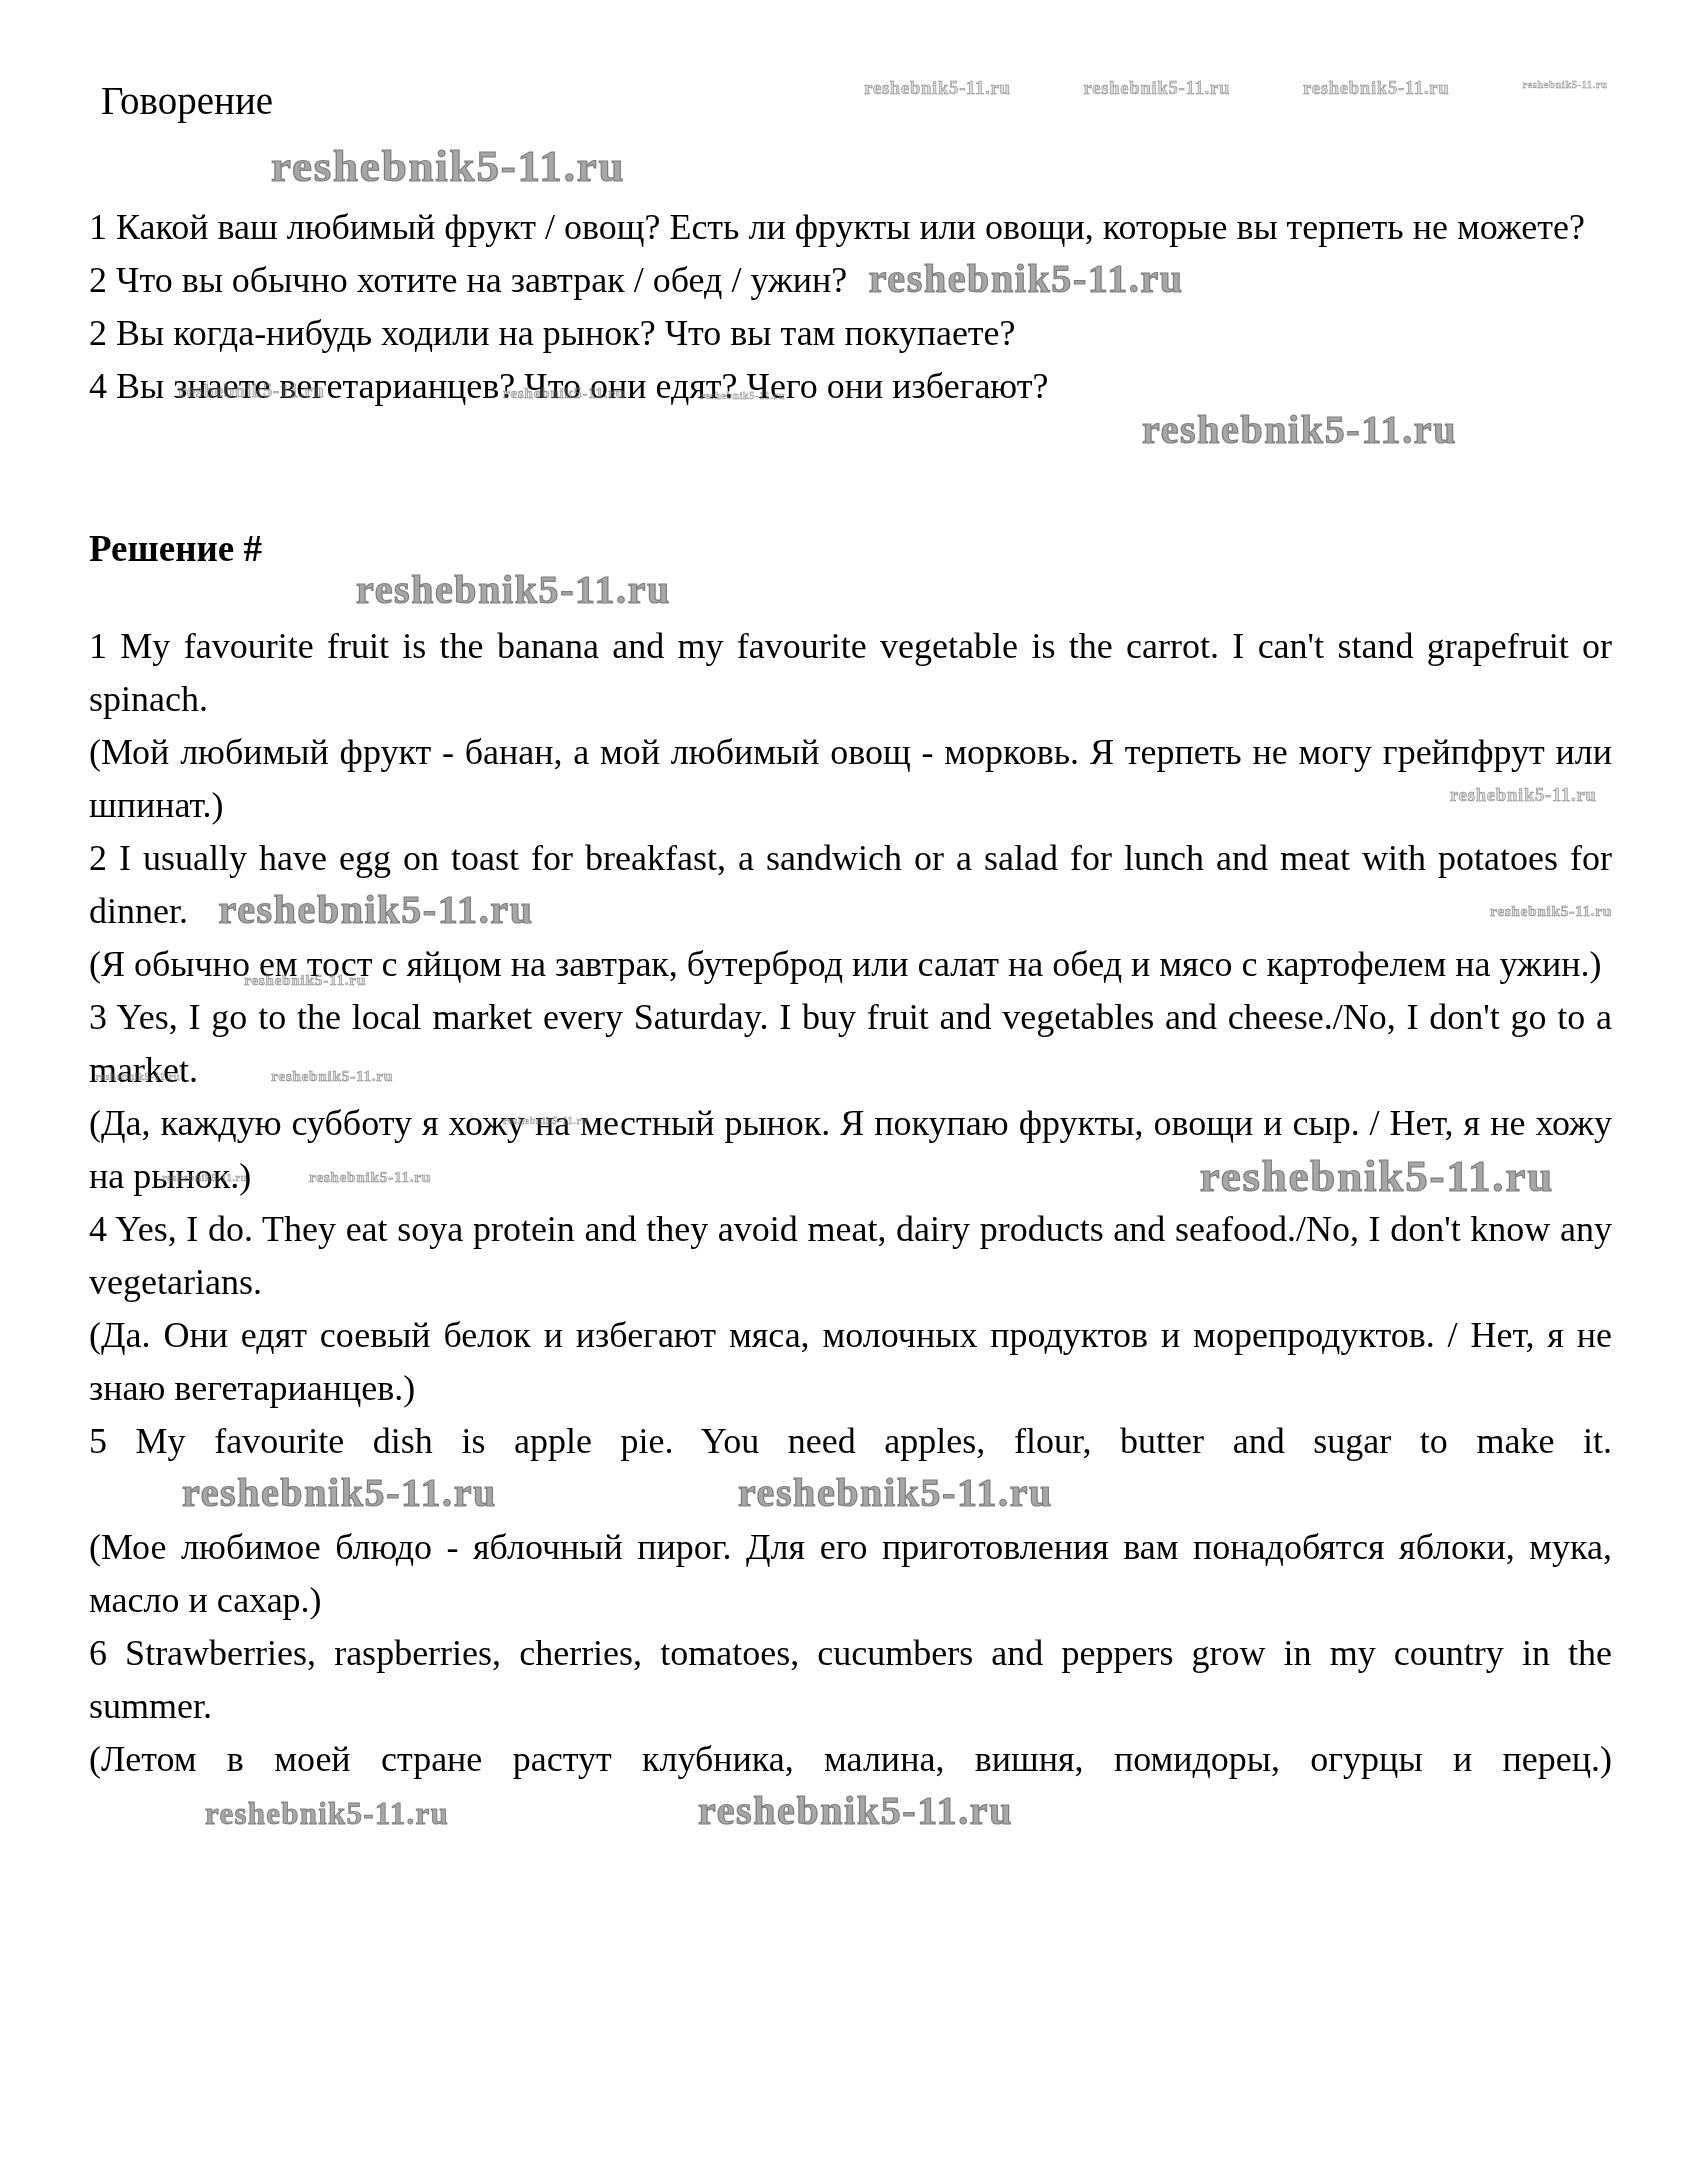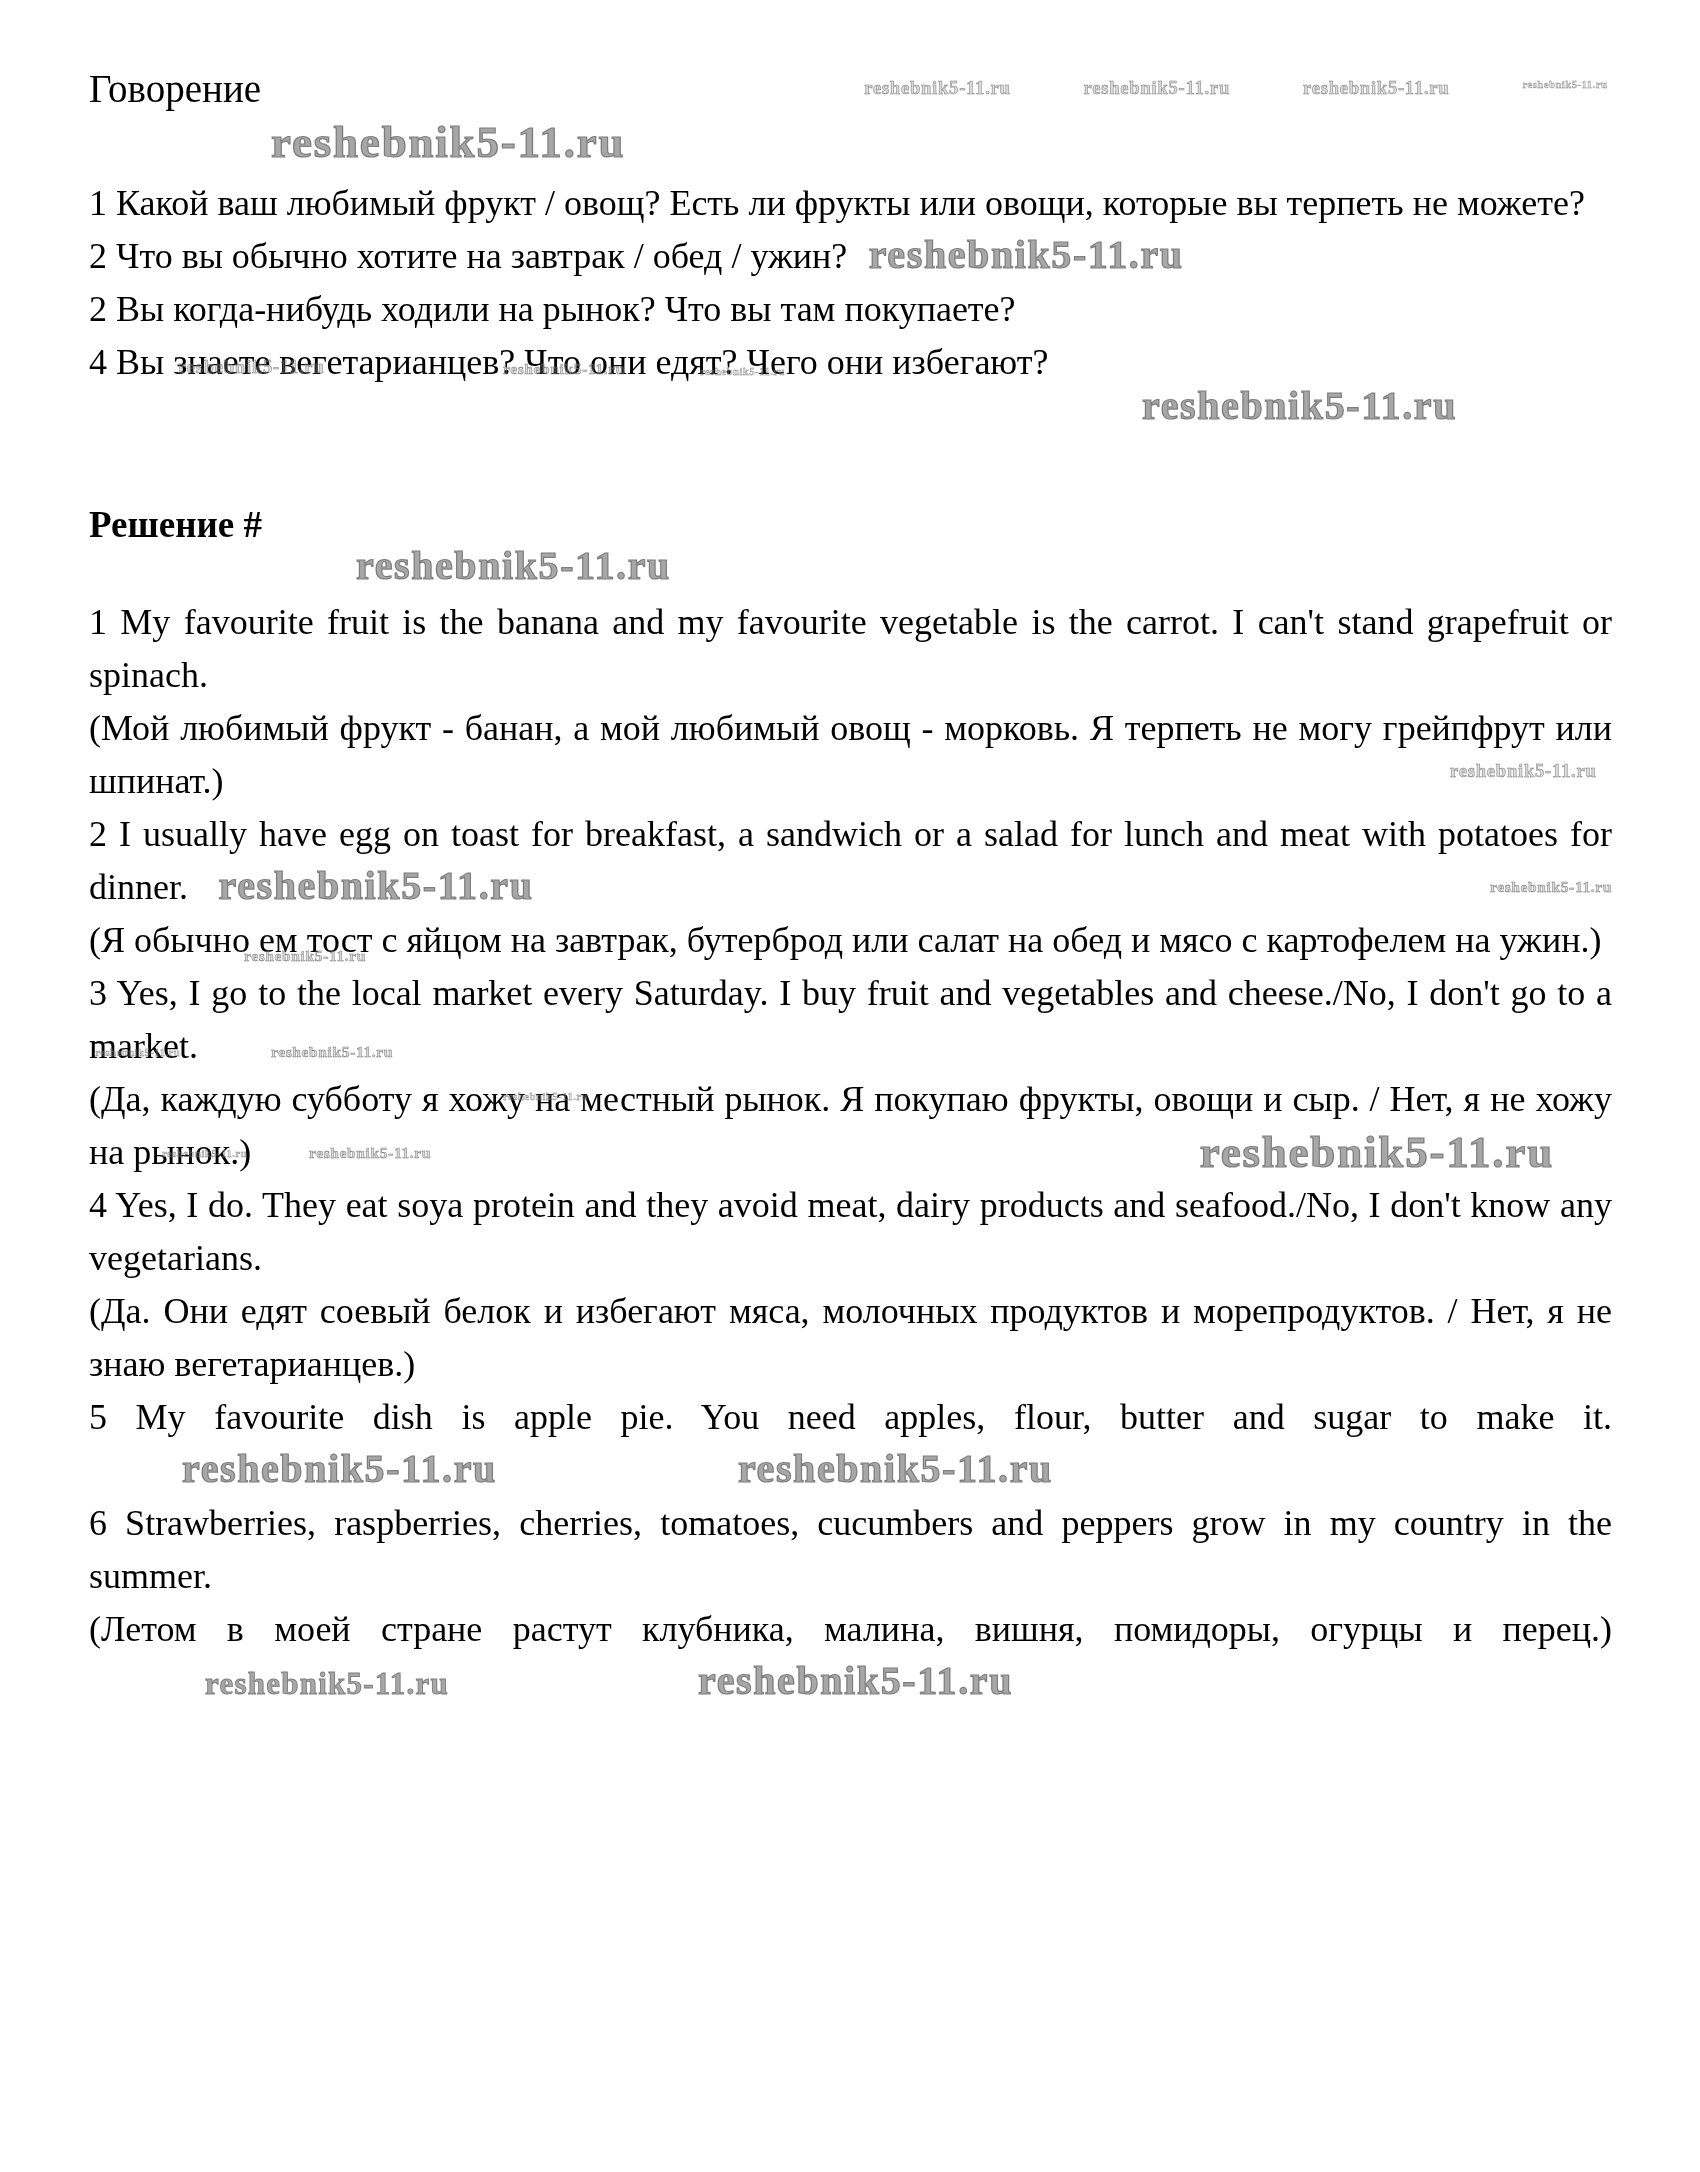--- a/index.html
+++ b/index.html
@@ -17,21 +17,21 @@
 
   
   .header-row {
     display: flex;
     justify-content: space-between;
     align-items: flex-start;
   }
   .title {
     font-size: 39px;
     font-weight: 400;
-    margin: 0;
+    margin: 12px;
     line-height: 1.1;
   }
   .header-wms {
     display: flex;
     align-items: flex-start;
     gap: 73px;
     padding-top: 10.8px;
     padding-right: 4.6px;
   }
   .solution-heading {
@@ -167,20 +167,23 @@
   </p>
   <p class="para">
     <span>(Да. Они едят соевый белок и избегают мяса, молочных продуктов и морепродуктов. / Нет, я не знаю вегетарианцев.)</span>
   </p>
 
   <p class="para">
     <span>5 My favourite dish is apple pie. You need apples, flour, butter and sugar to make it.</span>
     <span class="wm wm-lg" style="margin-left:93px;">reshebnik5-11.ru</span>
     <span class="wm wm-lg" style="margin-left:232px;">reshebnik5-11.ru</span>
   </p>
+  <p class="para">
+    <span>(Мое любимое блюдо - яблочный пирог. Для его приготовления вам понадобятся яблоки, мука, масло и сахар.)</span>
+  </p>
 
   <p class="para">
     <span>6 Strawberries, raspberries, cherries, tomatoes, cucumbers and peppers grow in my country in the summer.</span>
   </p>
   <p class="para">
     <span>(Летом в моей стране растут клубника, малина, вишня, помидоры, огурцы и перец.)</span>
     <span class="wm wm-md" style="margin-left:116px;">reshebnik5-11.ru</span>
     <span class="wm wm-lg" style="margin-left:240px;">reshebnik5-11.ru</span>
   </p>
 

